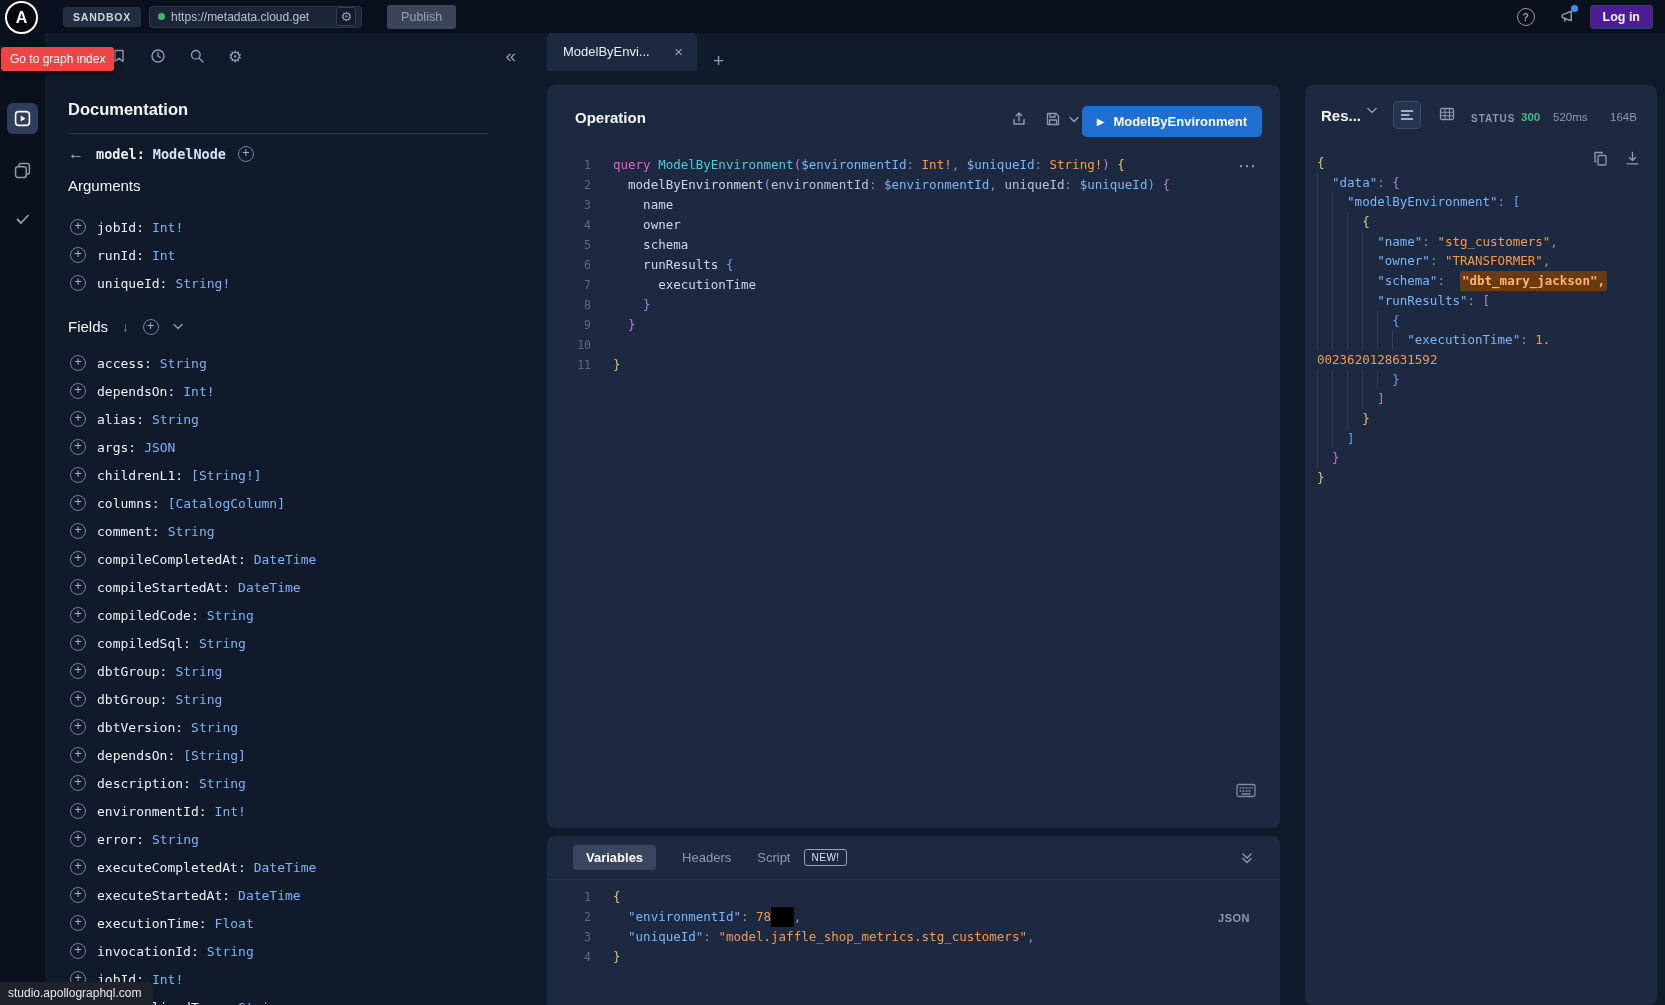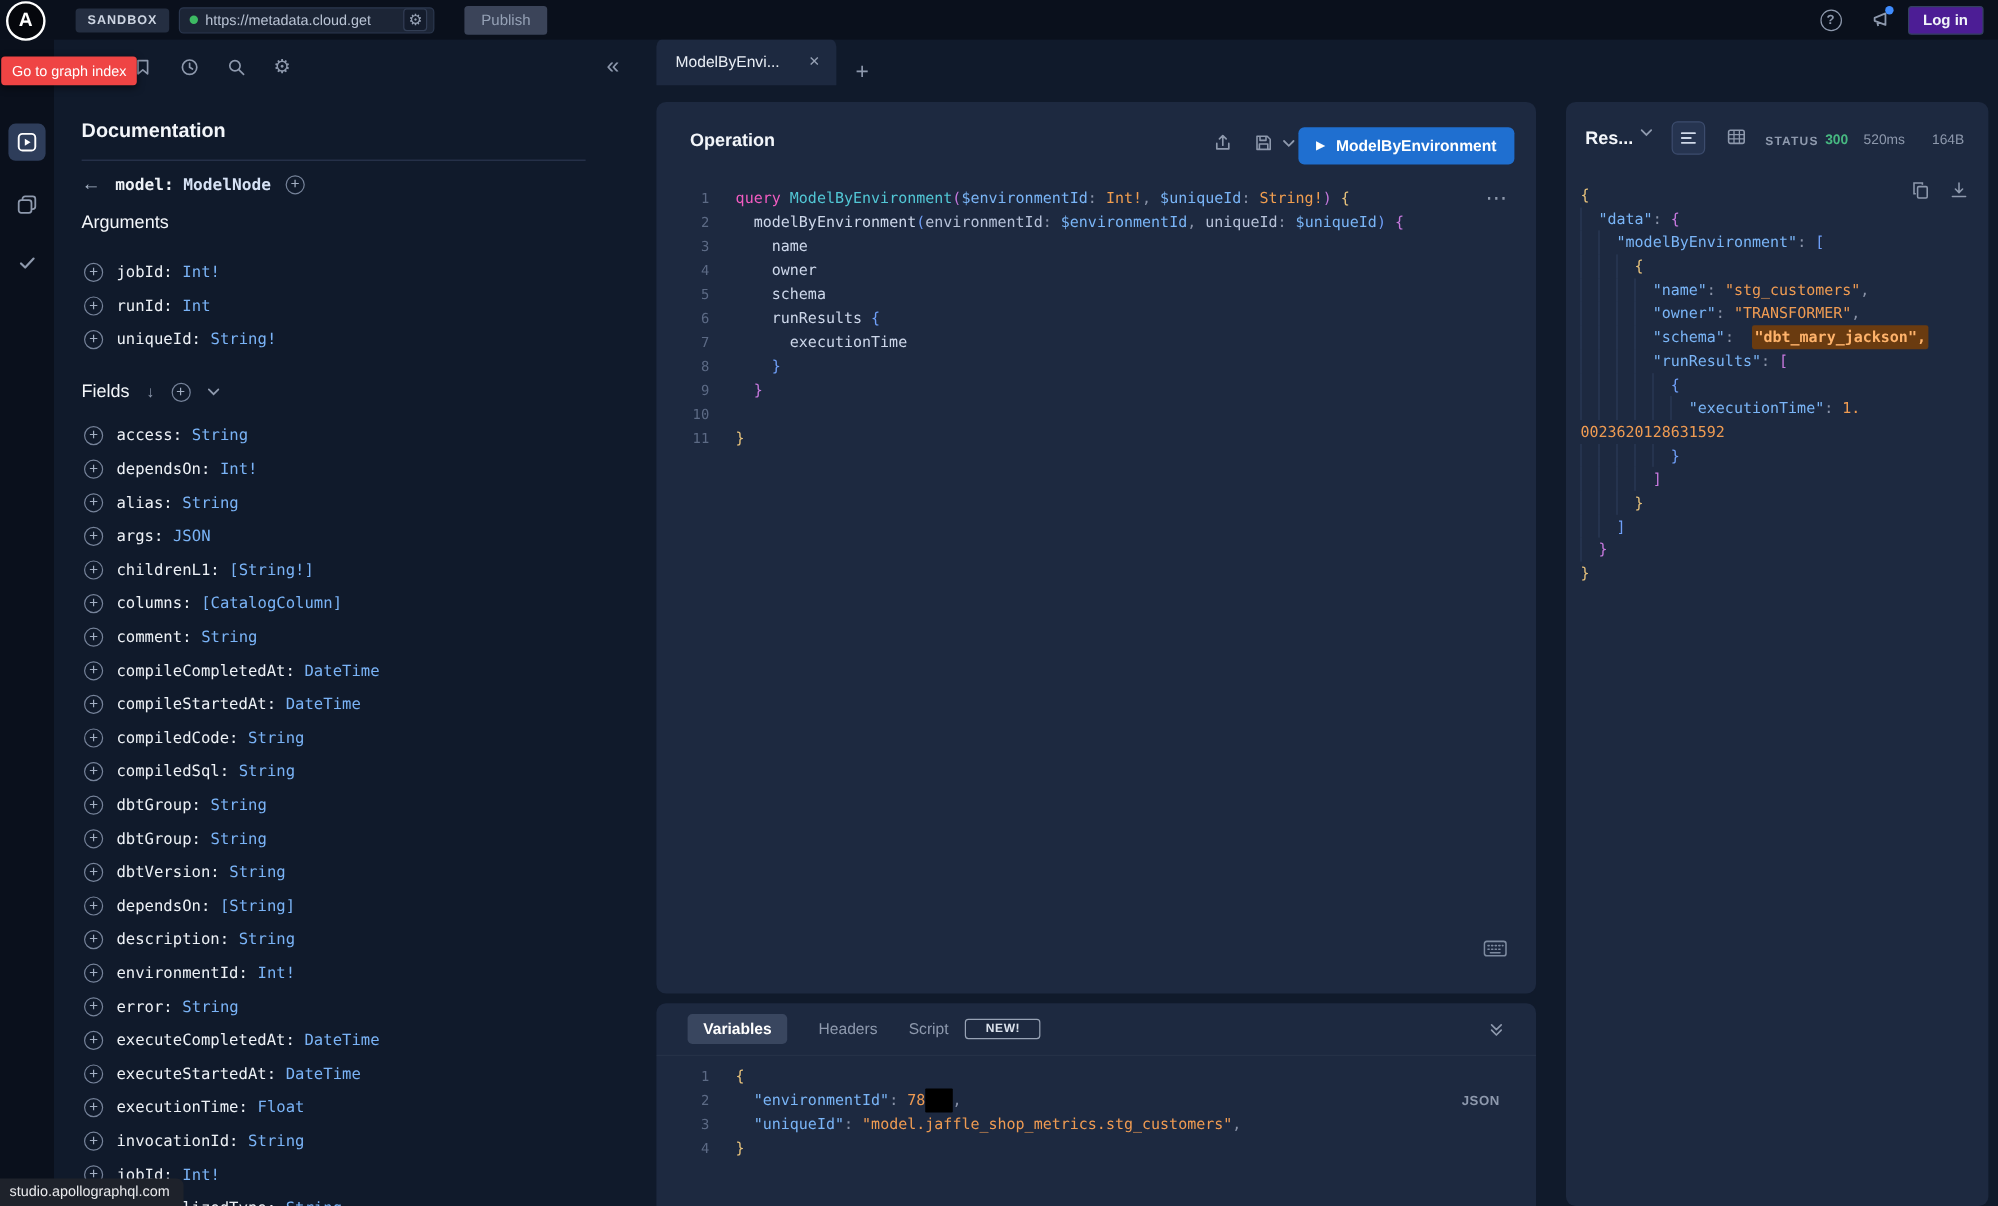--- a/index.html
+++ b/index.html
@@ -96,21 +96,21 @@
 .tk-hl{background:#6a3b10;color:#ffb36b;font-weight:bold;border-radius:2px;padding:0 2px}
 .tk-red{background:#000;color:#000;border-radius:1px}
 
 .ellipsis-btn{position:absolute;right:24px;top:70px;color:#8e99ad;font-size:18px}
 .kbd-icon{position:absolute;right:24px;bottom:30px;color:#7d8a9f}
 
 
 .vars-tabs{position:absolute;left:0;top:0;right:0;height:44px;display:flex;align-items:center;padding:0 26px;gap:26px;border-bottom:1px solid rgba(255,255,255,.04)}
 .vtab{font-size:13px;color:#8e99ad}
 .vtab.active{background:#39465f;color:#fff;border-radius:4px;padding:5px 13px;font-weight:bold}
-.new-badge{border:1px solid #98a3b5;border-radius:3px;font-size:10px;font-weight:bold;letter-spacing:.5px;padding:2px 16px;color:#dbe2ec;margin-left:-12px}
+.new-badge{border:1px solid #98a3b5;border-radius:3px;font-size:10px;font-weight:normal;letter-spacing:.5px;padding:2px 6px;color:#dbe2ec;margin-left:-12px}
 .vars-collapse{margin-left:auto;color:#8e99ad;display:flex}
 .vars-json-label{position:absolute;right:30px;top:76px;font-size:11px;font-weight:bold;color:#8e99ad;letter-spacing:.5px}
 
 
 .resp-title{position:absolute;left:16px;top:22px;display:flex;align-items:flex-start;gap:6px}
 .align-box{position:absolute;left:88px;top:16px;width:28px;height:28px;border:1px solid #3c4c6d;background:#263450;border-radius:5px;display:flex;align-items:center;justify-content:center;color:#cfd8e8}
 .table-icon{position:absolute;left:134px;top:22px;color:#8e99ad}
 .resp-status-label{position:absolute;left:166px;top:28px;font-size:10px;letter-spacing:1px;color:#8e99ad;font-weight:bold}
 .resp-status-code{position:absolute;left:216px;top:26px;font-size:11.5px;font-weight:bold;color:#47b881}
 .resp-duration{position:absolute;left:248px;top:26px;font-size:11.5px;color:#8e99ad}

